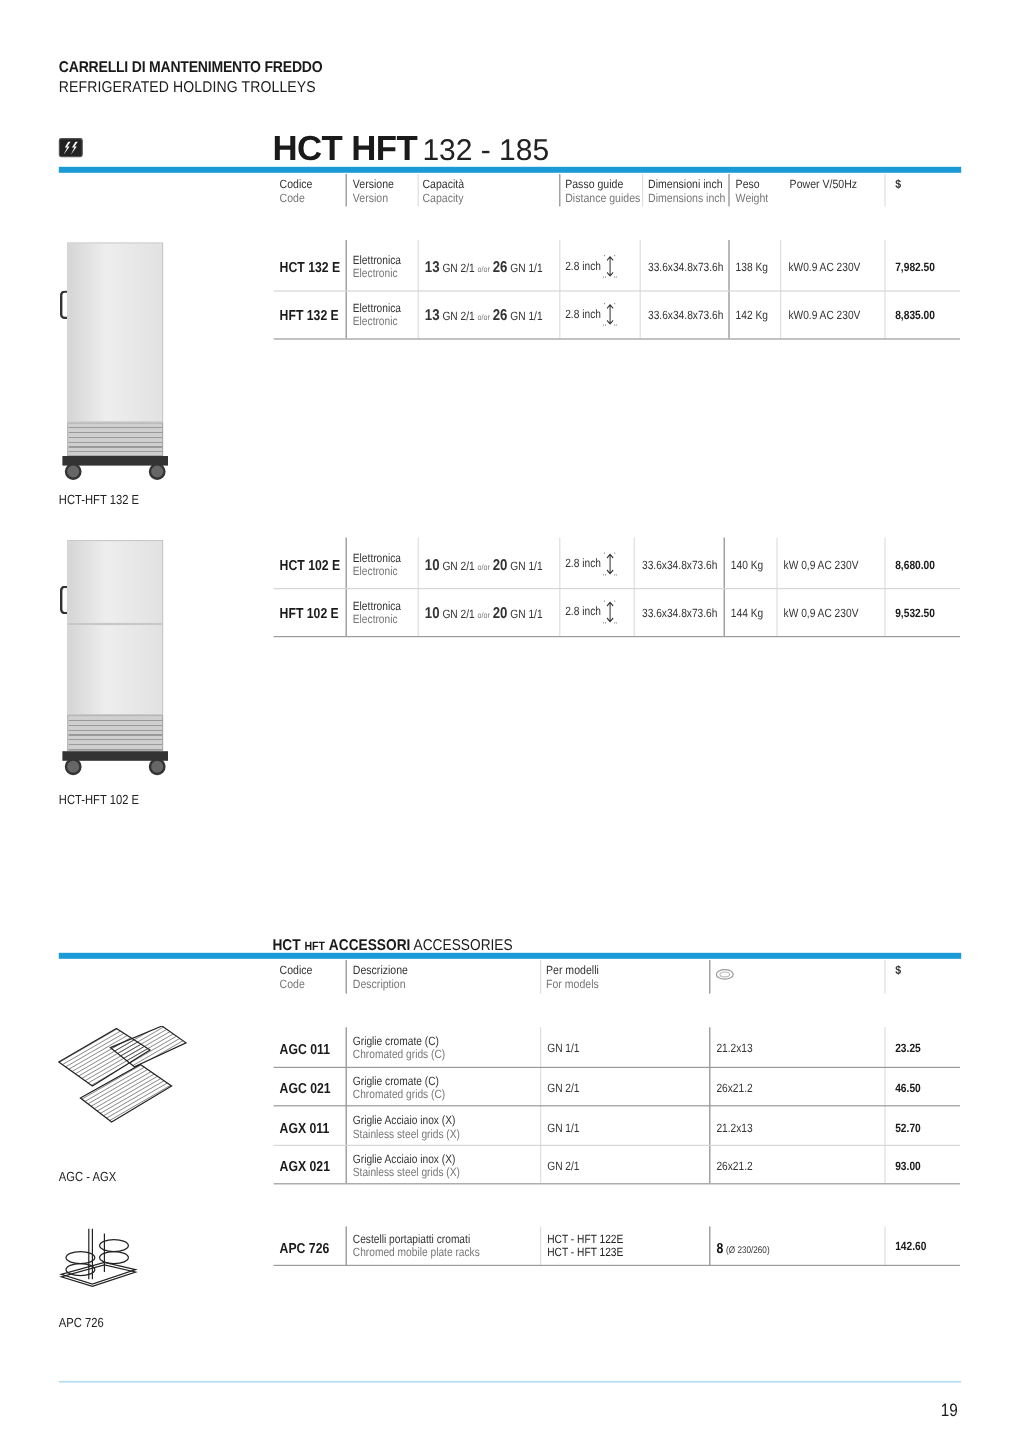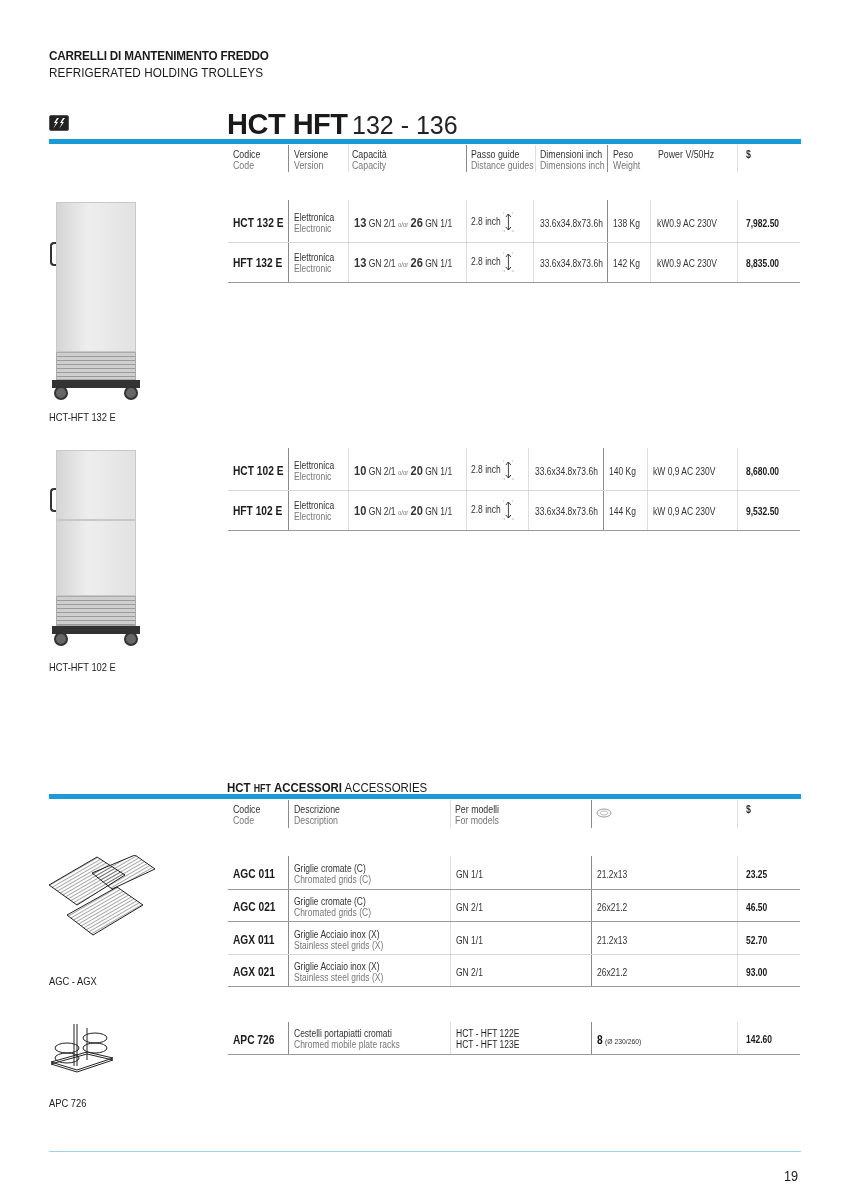--- a/index.html
+++ b/index.html
@@ -51,21 +51,21 @@
 
 <div class="abs elec-icon">
   <svg width="14" height="11" viewBox="0 0 14 11">
     <path d="M5 0 L2 5 L4 5 L1 11 L6 4 L4 4 L7 0 Z" fill="#fff"></path>
     <path d="M11 0 L8 5 L10 5 L7 11 L12 4 L10 4 L13 0 Z" fill="#fff"></path>
   </svg>
 </div>
 
 <div class="abs title">
   <b>HCT HFT</b>
-  <span>132 - 136</span>
+  <span>132 - 185</span>
 </div>
 
 <div class="abs bluebar" style="left:49px; top:139px; width:752px;"></div>
 
 <div>
   <div class="th" style="left:233px; top:149px;"><span>Codice</span><span class="en">Code</span></div>
   <div class="th" style="left:294px; top:149px;"><span>Versione</span><span class="en">Version</span></div>
   <div class="th" style="left:352px; top:149px;"><span>Capacità</span><span class="en">Capacity</span></div>
   <div class="th" style="left:471px; top:149px;"><span>Passo guide</span><span class="en">Distance guides</span></div>
   <div class="th" style="left:540px; top:149px;"><span>Dimensioni inch</span><span class="en">Dimensions inch</span></div>

